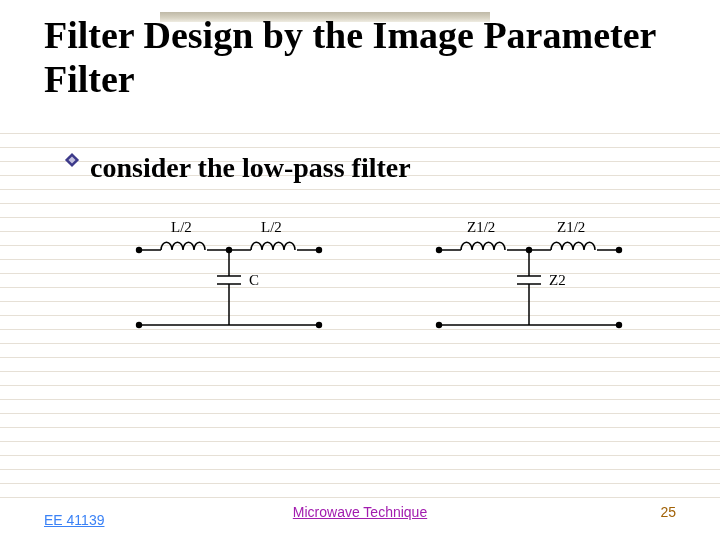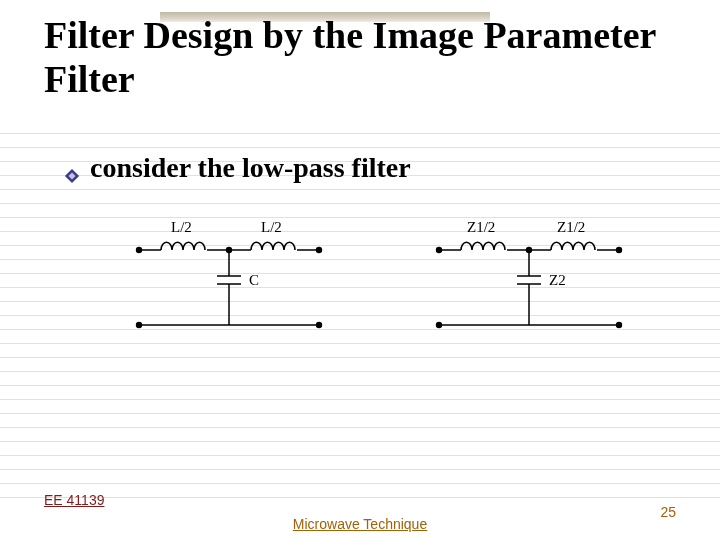--- a/index.html
+++ b/index.html
@@ -41,21 +41,21 @@
     font-size: 38px;
     line-height: 1.15;
     font-weight: bold;
     color: #000;
   }
   .bullet-row {
     position: absolute;
     top: 152px;
     left: 64px;
     display: flex;
-    align-items: flex-end;
+    align-items: flex-start;
     gap: 10px;
   }
   .bullet-icon {
     width: 16px;
     height: 16px;
     display: inline-block;
   }
   .bullet-icon svg { display: block; }
   .bullet-text {
     font-size: 28px;
@@ -70,34 +70,34 @@
     height: 160px;
   }
   .circuit {
     position: absolute;
     top: 0;
   }
   .circuit svg { display: block; }
   .footer-left {
     position: absolute;
     left: 44px;
-    bottom: 32px;
+    bottom: 12px;
     font-family: Arial, Helvetica, sans-serif;
     font-size: 14px;
-    color: #7f1d1d;
+    color: #3b82f6;
     text-decoration: underline;
   }
   .footer-center {
     position: absolute;
     left: 50%;
     transform: translateX(-50%);
-    bottom: 8px;
+    bottom: 20px;
     font-family: Arial, Helvetica, sans-serif;
     font-size: 14px;
-    color: #a16207;
+    color: #a21caf;
     text-decoration: underline;
   }
   .footer-right {
     position: absolute;
     right: 44px;
     bottom: 20px;
     font-family: Arial, Helvetica, sans-serif;
     font-size: 14px;
     color: #a16207;
   }

